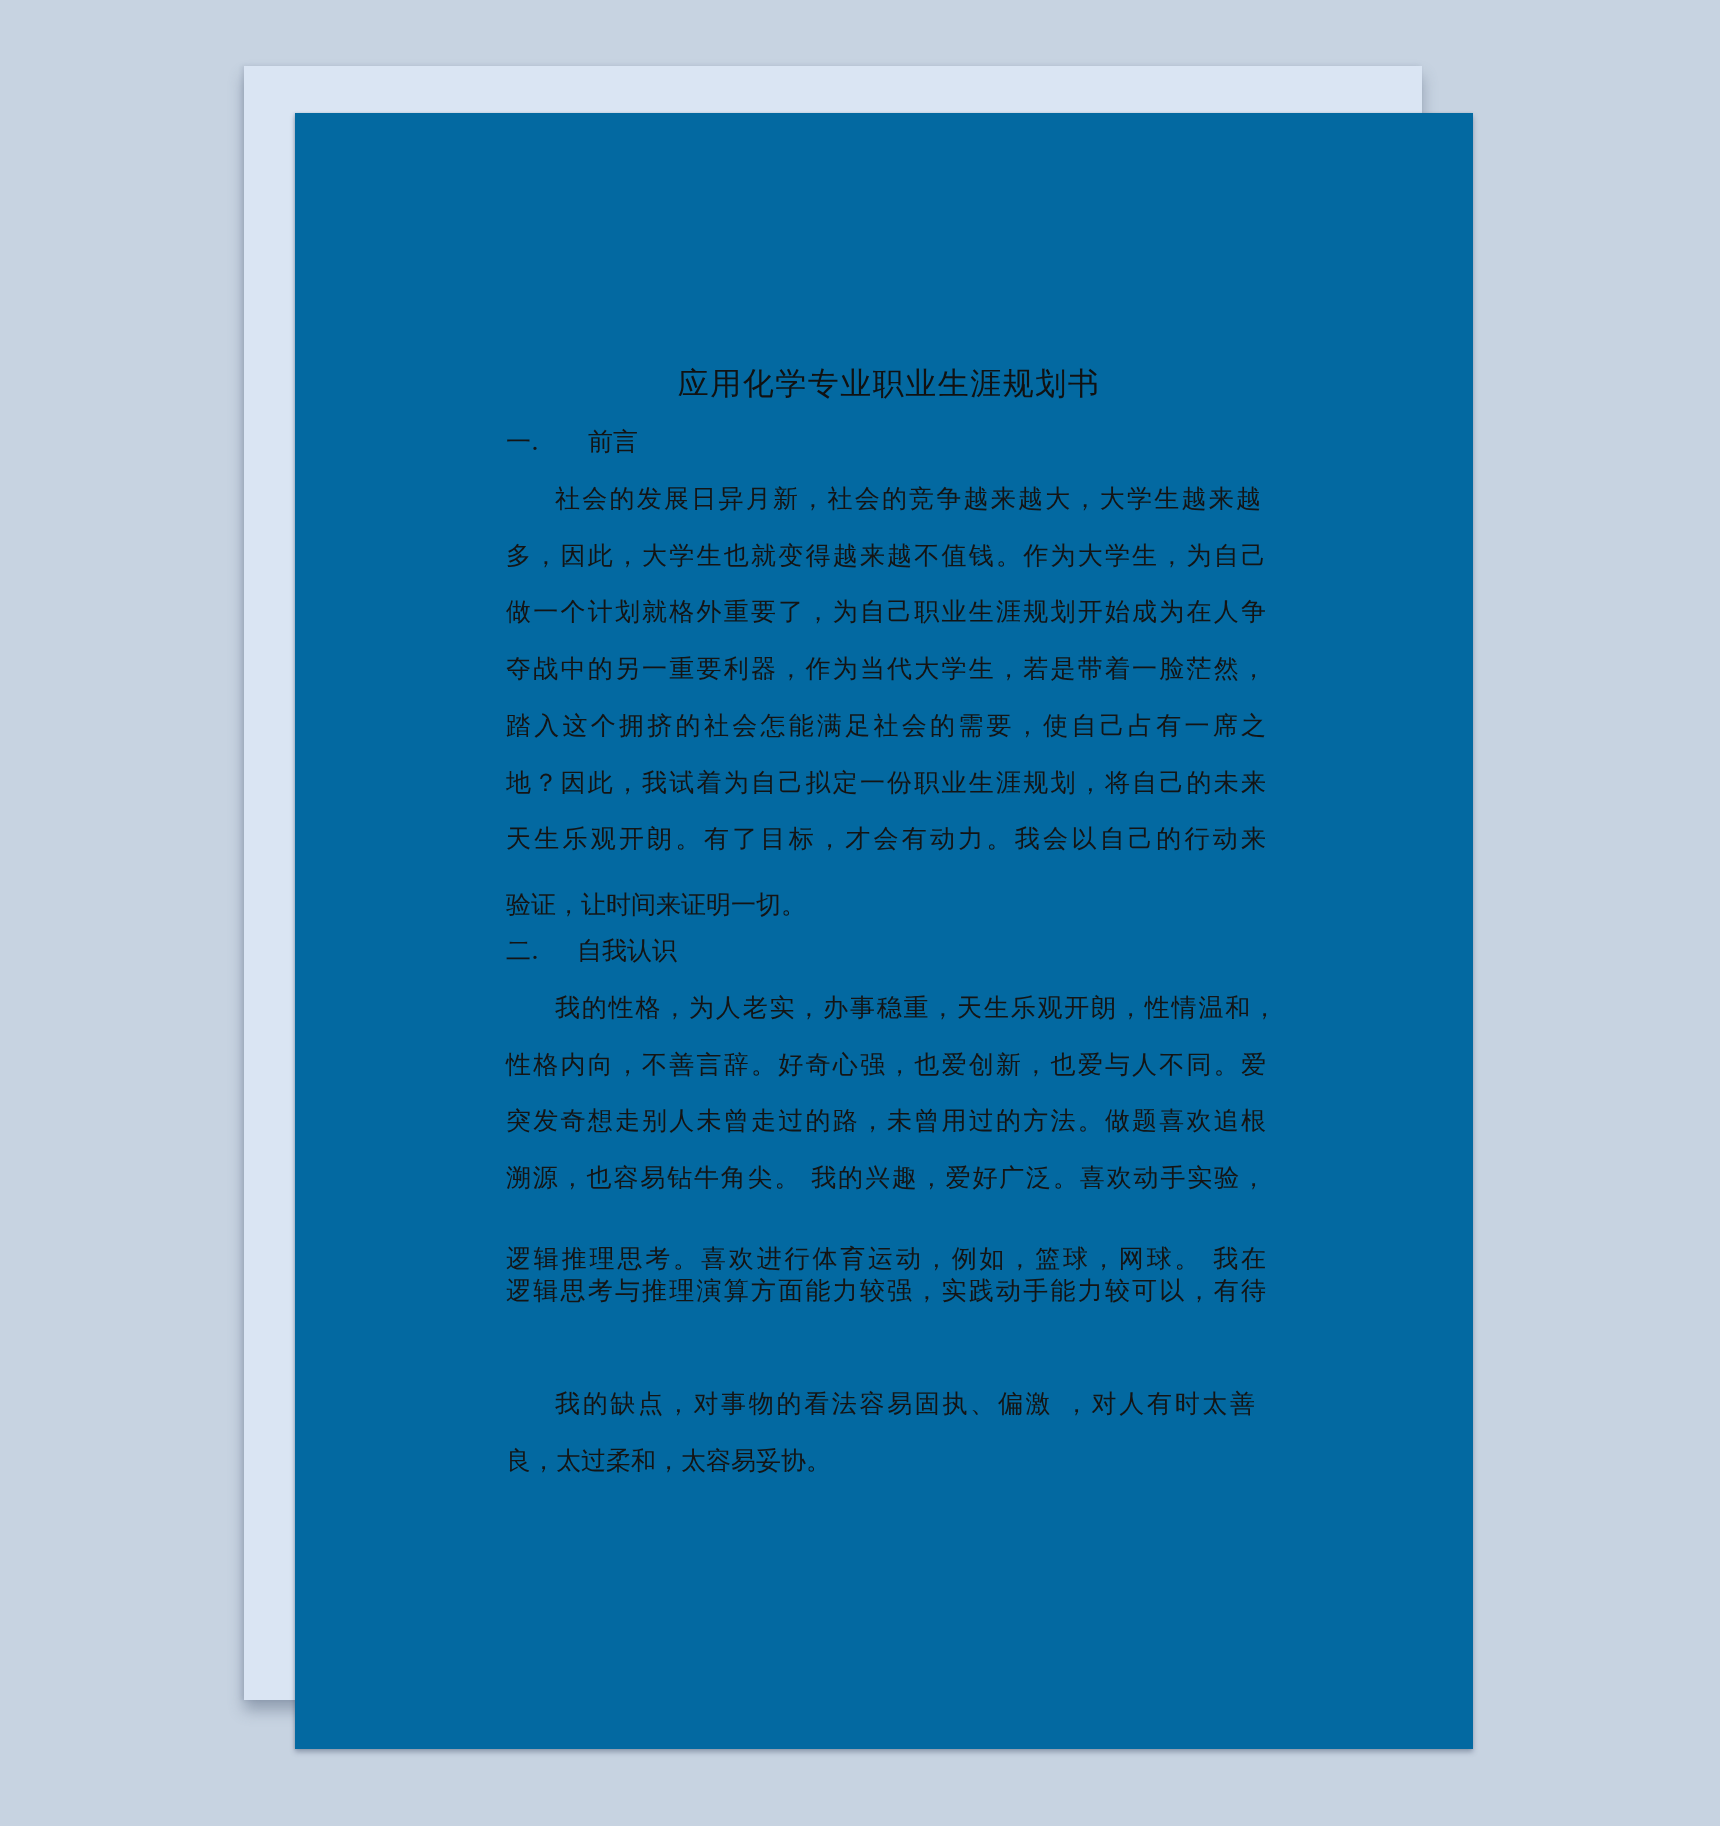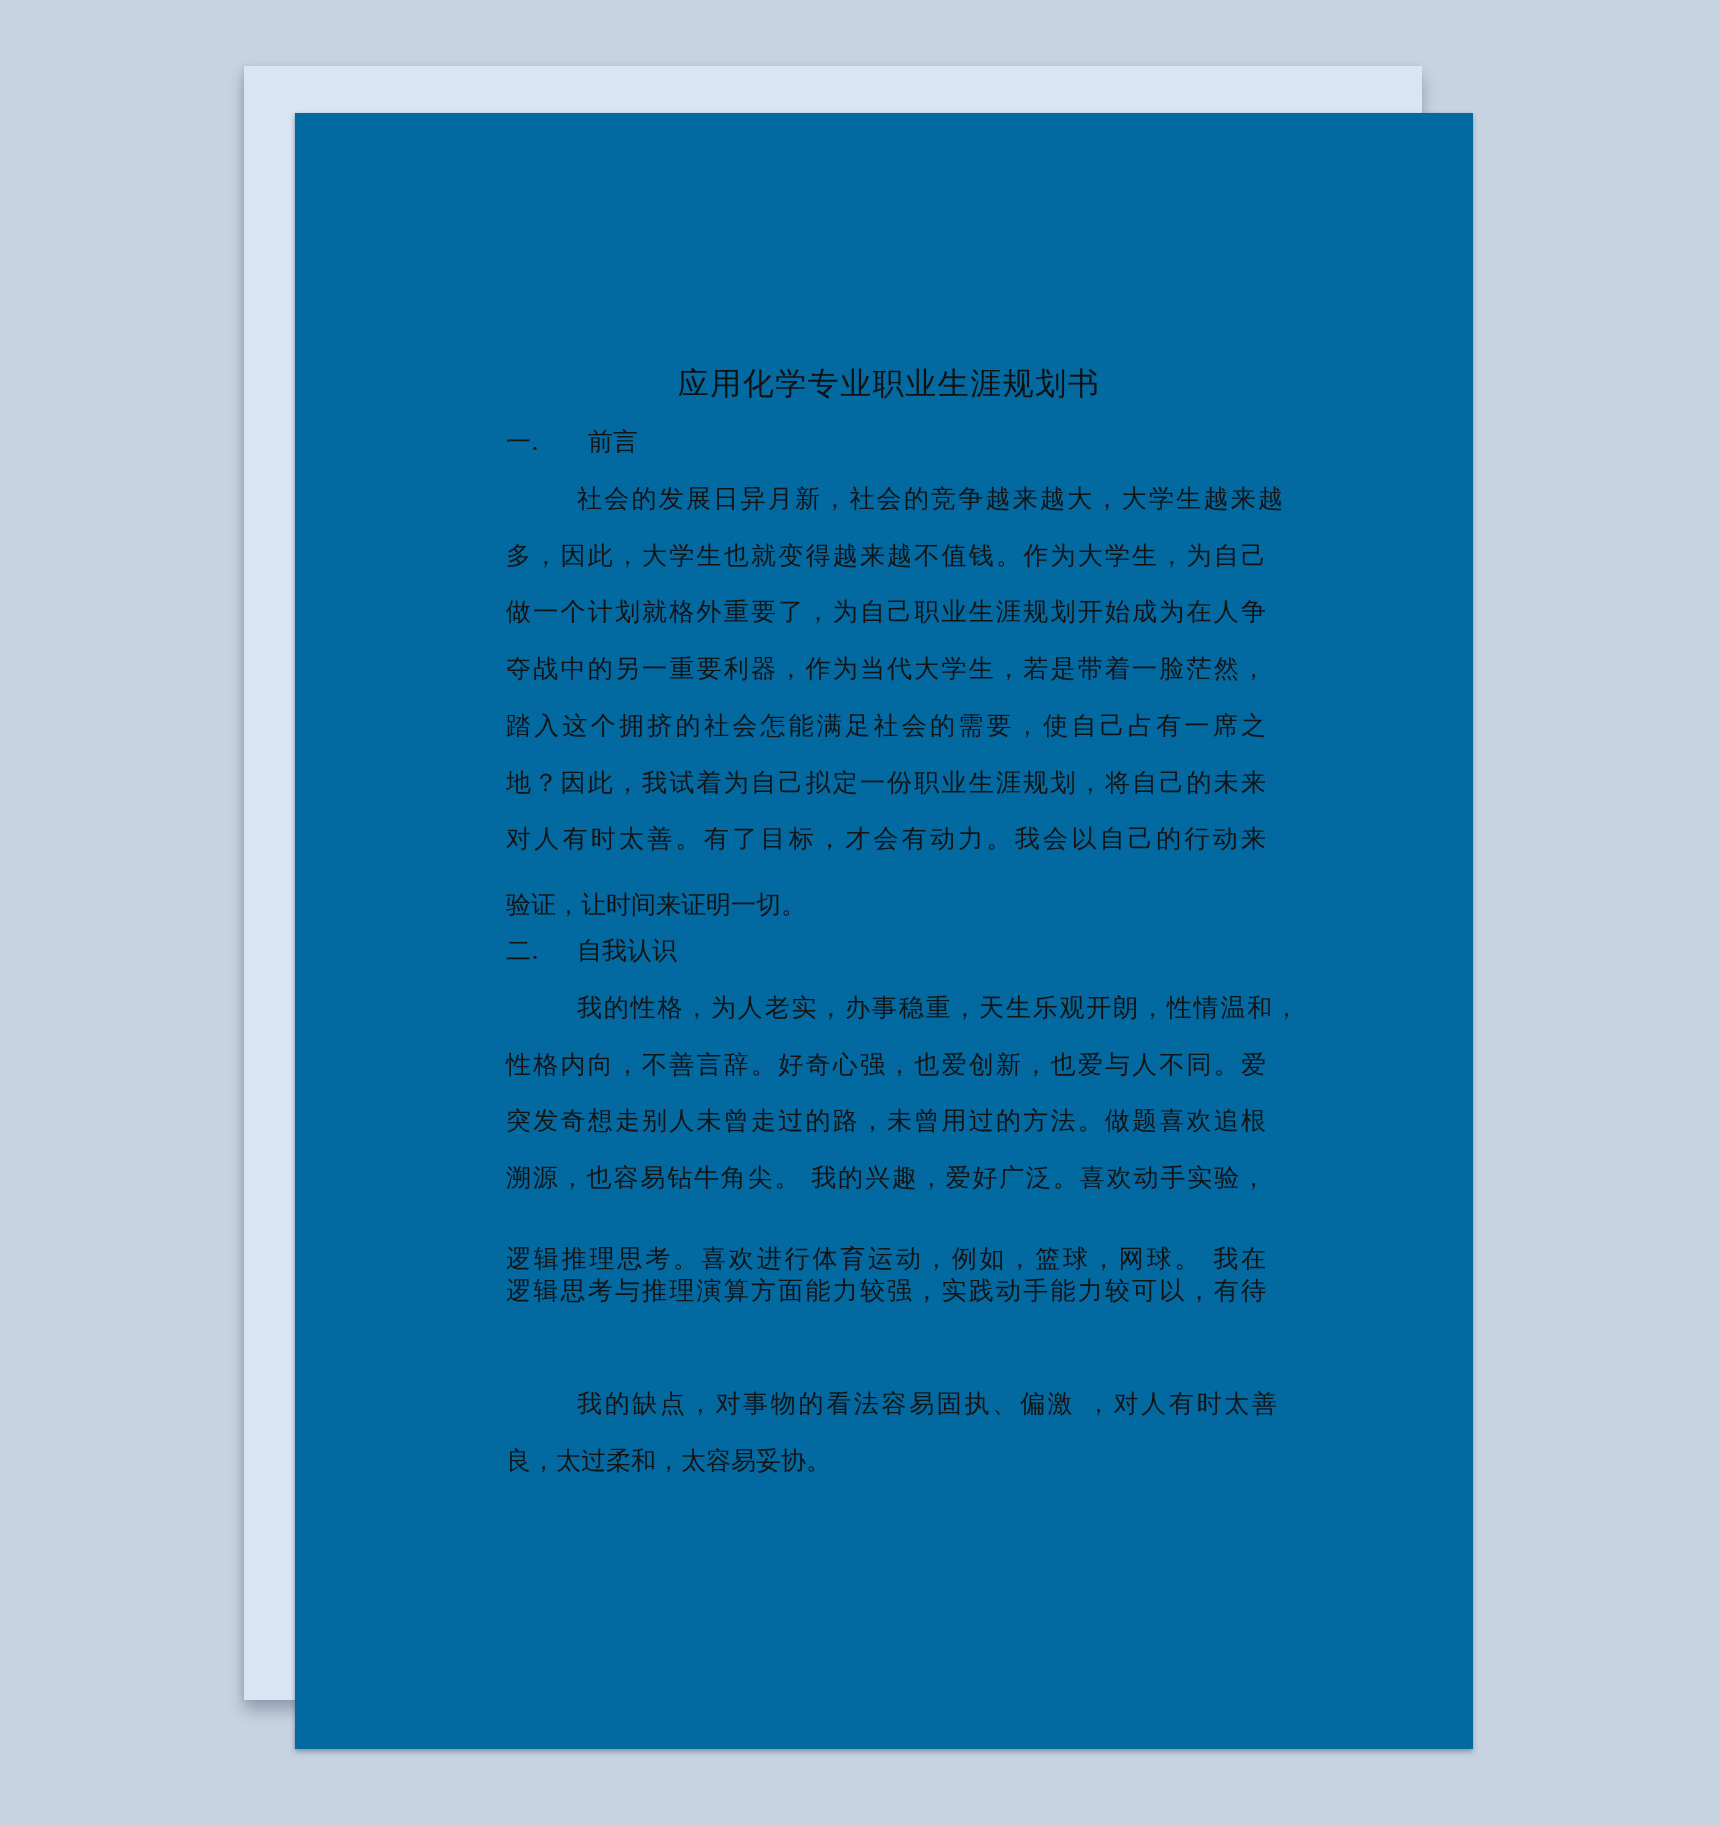--- a/index.html
+++ b/index.html
@@ -54,21 +54,21 @@
       height: 36px;
       color: #141414;
       white-space: nowrap;
       text-align: justify;
       text-align-last: justify;
     }
     .line.last {
       text-align-last: left;
     }
     .line.indent {
-      left: 282px;
+      left: 260px;
       width: 706px;
     }
     .heading {
       position: absolute;
       left: 211px;
       font-size: 25px;
       line-height: 36px;
       color: #141414;
       white-space: nowrap;
     }
@@ -93,21 +93,21 @@
     <span class="num">一.</span>
     <span class="label" style="left:82px;">前言</span>
   </div>
 
   <div class="line indent" style="top:368px;">社会的发展日异月新，社会的竞争越来越大，大学生越来越</div>
   <div class="line" style="top:425px;">多，因此，大学生也就变得越来越不值钱。作为大学生，为自己</div>
   <div class="line" style="top:481px;">做一个计划就格外重要了，为自己职业生涯规划开始成为在人争</div>
   <div class="line" style="top:538px;">夺战中的另一重要利器，作为当代大学生，若是带着一脸茫然，</div>
   <div class="line" style="top:595px;">踏入这个拥挤的社会怎能满足社会的需要，使自己占有一席之</div>
   <div class="line" style="top:652px;">地？因此，我试着为自己拟定一份职业生涯规划，将自己的未来</div>
-  <div class="line" style="top:708px;">对人有时太善。有了目标，才会有动力。我会以自己的行动来</div>
+  <div class="line" style="top:708px;">天生乐观开朗。有了目标，才会有动力。我会以自己的行动来</div>
   <div class="line last" style="top:765px;margin-top:9px;">验证，让时间来证明一切。</div>
 
   <div class="heading" style="top:820px;">
     <span class="num">二.</span>
     <span class="label" style="left:71px;">自我认识</span>
   </div>
 
   <div class="line indent" style="top:877px; width:722px;">我的性格，为人老实，办事稳重，天生乐观开朗，性情温和，</div>
   <div class="line" style="top:934px;">性格内向，不善言辞。好奇心强，也爱创新，也爱与人不同。爱</div>
   <div class="line" style="top:990px;">突发奇想走别人未曾走过的路，未曾用过的方法。做题喜欢追根</div>

